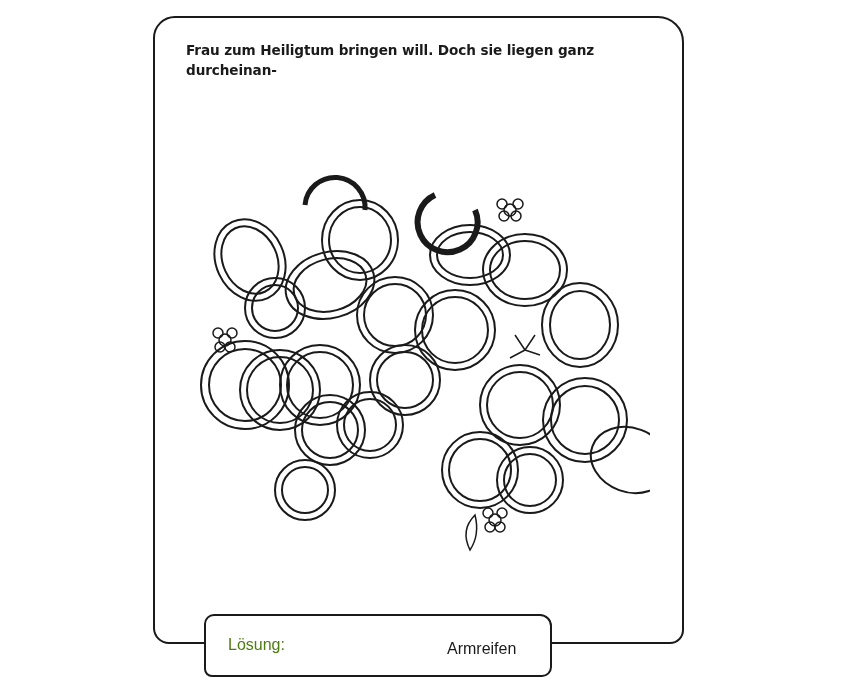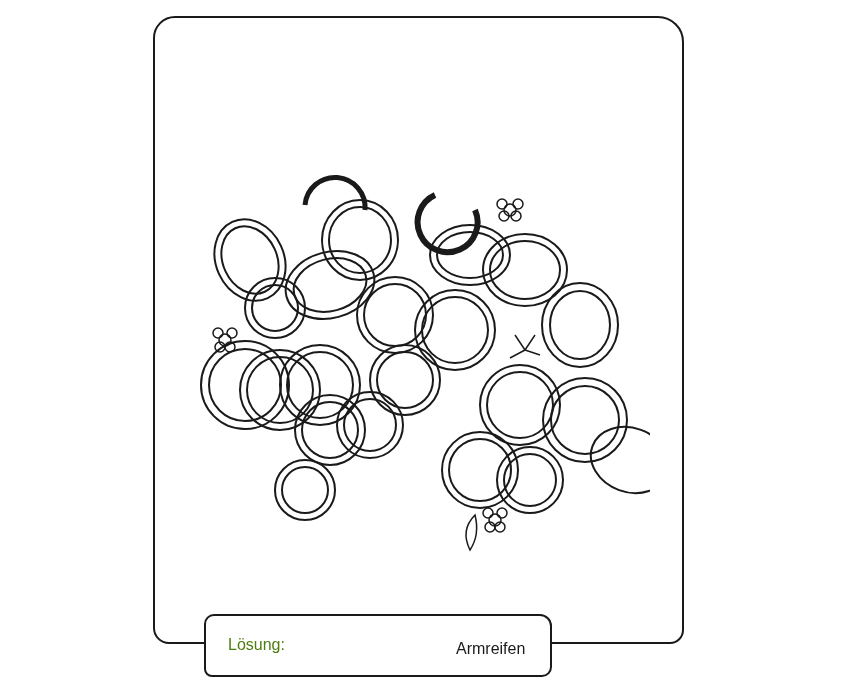--- a/index.html
+++ b/index.html
@@ -18,35 +18,36 @@
   .answer-box {
     position: absolute; left: 204px; top: 614px; width: 348px; height: 63px;
     background: #ffffff; border: 2.5px solid #1a1a1a; border-radius: 10px 12px 10px 8px;
     box-sizing: border-box;
   }
   .answer-label {
     position: absolute; left: 22px; top: 20px;
     font-family: "Liberation Sans", sans-serif; font-size: 16px; color: #4d7c0f;
   }
   .answer-unit {
-    position: absolute; left: 250px; top: 24px;
+    position: absolute; left: 241px; top: 24px;
     font-family: "Liberation Sans", sans-serif; font-size: 16px; color: #1a1a1a;
   }
   .answer-blank {
     position: absolute; left: 100px; top: 18px; width: 130px; height: 24px;
     border: none; background: transparent; outline: none;
     font-family: "Liberation Sans", sans-serif; font-size: 16px;
   }
 </style>
 </head>
 <body>
 
 <div class="frame"></div>
 
 <div class="task-text">
+  <div>Frau zum Heiligtum bringen will. Doch sie liegen ganz durcheinan-</div>
 </div>
 
 <div class="illustration">
   <svg width="470" height="410" viewBox="0 0 470 410" fill="none" stroke="#1a1a1a" stroke-width="2">
 
     <ellipse cx="70" cy="100" rx="34" ry="42" transform="rotate(-25 70 100)"></ellipse>
     <ellipse cx="70" cy="100" rx="27" ry="35" transform="rotate(-25 70 100)"></ellipse>
     <circle cx="95" cy="148" r="30"></circle>
       <circle cx="95" cy="148" r="23"></circle>
     <ellipse cx="150" cy="125" rx="45" ry="33" transform="rotate(-15 150 125)"></ellipse>

